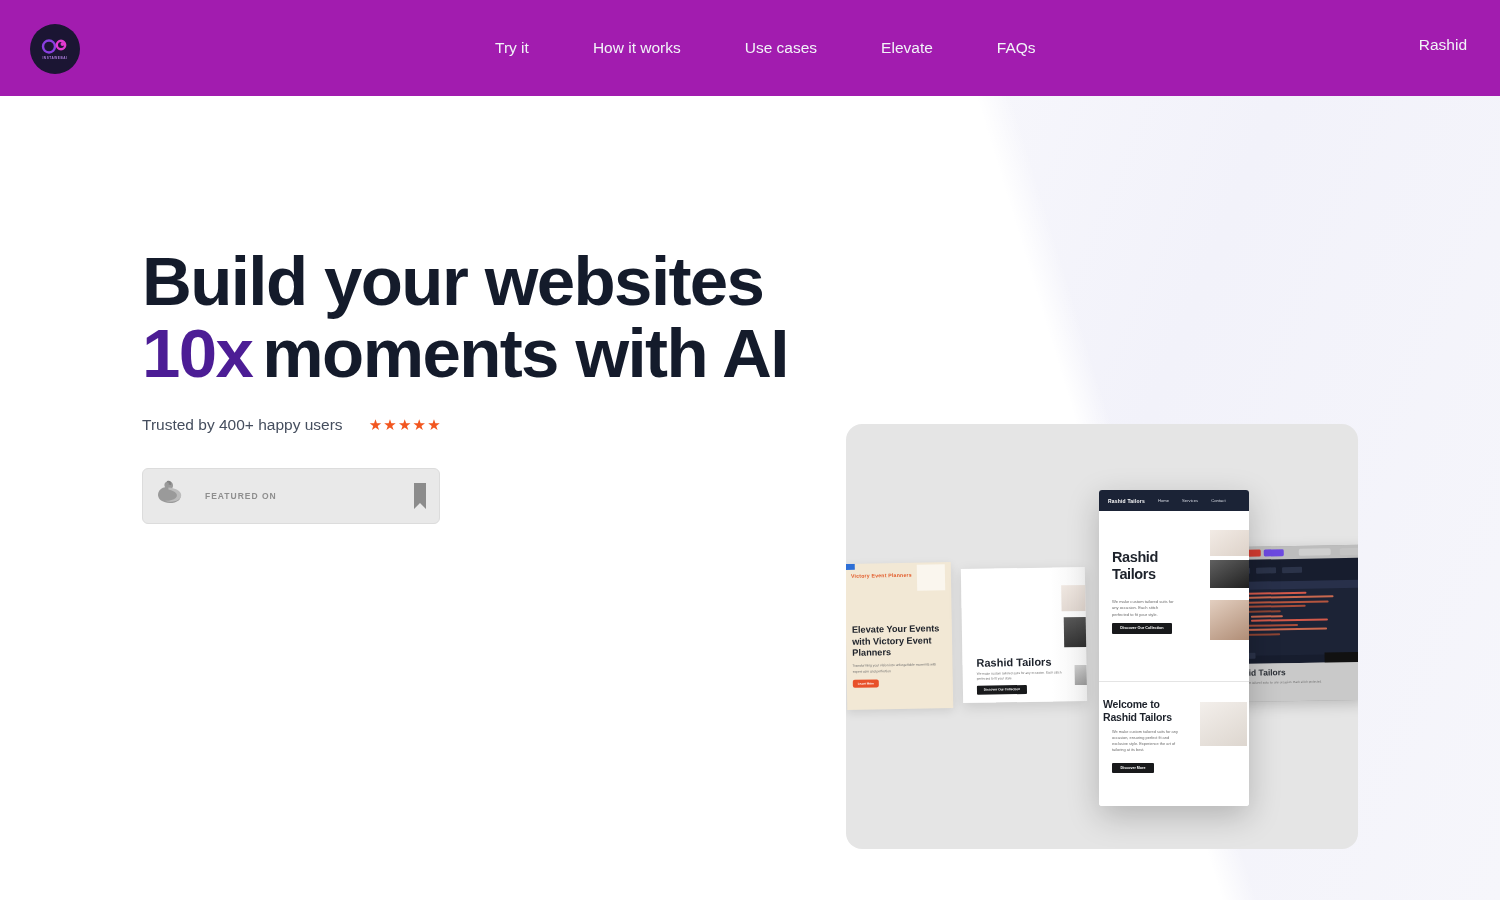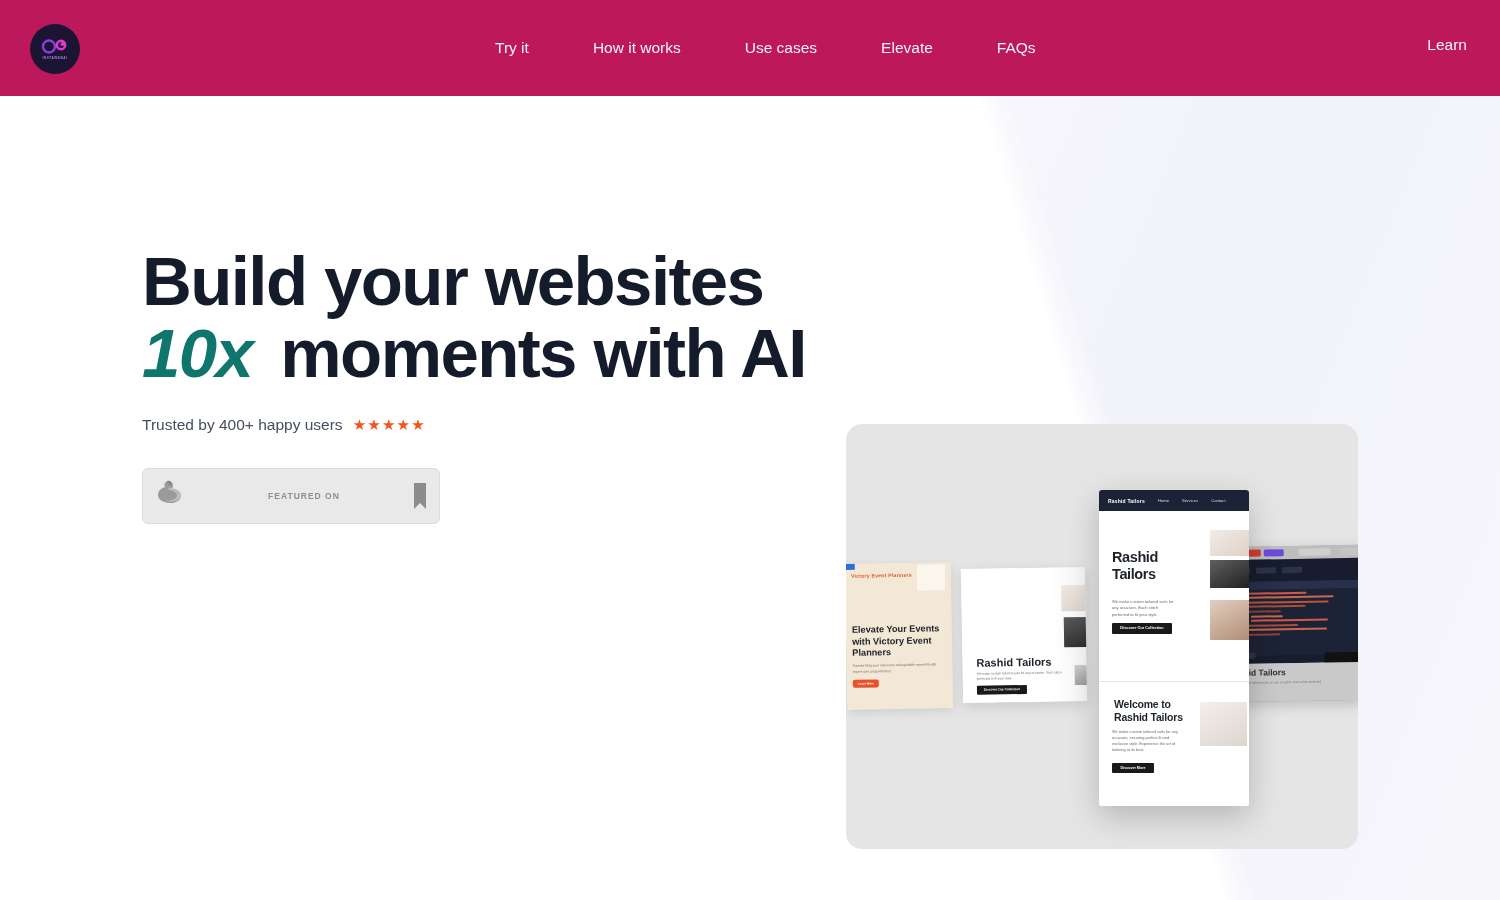--- a/index.html
+++ b/index.html
@@ -17,21 +17,21 @@
     pointer-events: none;
   }
   .bg-wash:after {
     content: ""; position: absolute; left: 0; top: 0; width: 1500px; height: 804px;
     background: linear-gradient(253deg, rgba(255,255,255,0) 0%, rgba(255,255,255,0) 28%, #ffffff 30%, #ffffff 100%);
   }
 
   
   .header {
     position: absolute; left: 0; top: 0; width: 1500px; height: 96px;
-    background: #be185d; display: flex; align-items: center; z-index: 20;
+    background: #a21caf; display: flex; align-items: center; z-index: 20;
   }
   .logo-badge {
     position: absolute; left: 30px; top: 24px; width: 50px; height: 50px;
     border-radius: 50%; background: #1b1533;
     display: flex; flex-direction: column; align-items: center; justify-content: center;
   }
   .logo-mark { width: 30px; height: 15px; display: block; }
   .logo-word {
     font-size: 3.1px; letter-spacing: .6px; color: #b07fe0; font-weight: 700;
     margin-top: 2px; white-space: nowrap; font-family: "Liberation Sans", sans-serif;
@@ -53,45 +53,45 @@
   .powered-label { font-size: 15.5px; color: #19202e; font-weight: 400; }
   .openai-logo { width: 44px; height: 44px; display: block; }
   .tw-logo { width: 36px; height: 22px; display: block; margin-left: 4px; }
 
   h1.headline {
     margin-top: 22px;
     font-size: 69px; line-height: 72px; font-weight: 800;
     letter-spacing: -1.6px; color: #141b2b;
   }
   h1.headline .accent {
-    color: #0f766e; font-style: italic; font-weight: 800; margin-right: 28px;
+    color: #4c1d95; font-weight: 800; margin-right: 10px;
   }
 
   p.subtitle {
     margin-top: 36px; width: 600px;
     font-size: 16.5px; line-height: 32px; color: #4c5565; font-weight: 400;
   }
 
   .cta {
     display: inline-block; margin-top: 42px;
     background: #5b52e8; color: #ffffff; border: none; border-radius: 10px;
     padding: 0 34px; height: 72px; line-height: 72px;
     font-size: 21px; font-weight: 700; cursor: pointer;
     font-family: "Liberation Sans", sans-serif;
   }
 
-  .trust { margin-top: 26px; display: flex; align-items: center; gap: 10px; }
+  .trust { margin-top: 26px; display: flex; align-items: center; gap: 26px; }
   .trust-text { font-size: 15.5px; color: #454e5e; }
   .stars { color: #f2561f; font-size: 15px; letter-spacing: 1.2px; }
 
   
   .featured-badge {
     margin-top: 34px; width: 298px; height: 56px;
     background: #e9e9e9; border: 1px solid #dcdcdc; border-radius: 6px;
-    display: flex; align-items: center; padding: 0 12px; gap: 10px; text-align: center;
+    display: flex; align-items: center; padding: 0 12px; gap: 10px;
   }
   .arm-icon { width: 40px; height: 36px; display: block; flex: 0 0 auto; }
   .badge-txt { flex: 1 1 auto; }
   .badge-small {
     font-size: 8.5px; font-weight: 700; letter-spacing: 1px; color: #8e8e8e;
   }
   .badge-big {
     font-size: 15.5px; font-weight: 800; letter-spacing: .4px; color: #5e5e5e;
     display: flex; align-items: center; gap: 3px; margin-top: 1px;
   }
@@ -198,21 +198,21 @@
   .p-btn {
     position: absolute; left: 13px; top: 112px; width: 60px; height: 11px; background: #18191b;
     color: #fff; font-size: 3.8px; line-height: 11px; text-align: center; font-weight: 600; border-radius: 1px;
   }
   .p-img1 { position: absolute; right: 0; top: 19px; width: 39px; height: 26px; background: linear-gradient(145deg,#f2ebe5,#ddd2c9); }
   .p-img2 { position: absolute; right: 0; top: 49px; width: 39px; height: 28px; background: linear-gradient(150deg,#606060,#202020); }
   .p-img3 { position: absolute; right: 0; top: 89px; width: 39px; height: 40px; background: linear-gradient(150deg,#e3cfc0,#b08d76); }
   .p-sep { height: 1px; background: #e4e4e4; }
   .p-w { position: relative; height: 124px; background: #fff; padding-top: 14px; }
   .p-whead {
-    position: absolute; left: 15px; top: 16px; width: 82px;
+    position: absolute; left: 4px; top: 16px; width: 82px;
     font-size: 10.5px; line-height: 13px; font-weight: 800; color: #1d222b; letter-spacing: -.2px;
   }
   .p-wbody { position: absolute; left: 13px; top: 47px; width: 68px; font-size: 3.9px; line-height: 6px; color: #6a6a6a; }
   .p-wbtn {
     position: absolute; left: 13px; top: 81px; width: 42px; height: 10px; background: #18191b;
     color: #fff; font-size: 3.6px; line-height: 10px; text-align: center; font-weight: 600; border-radius: 1px;
   }
   .p-wimg { position: absolute; right: 2px; top: 20px; width: 47px; height: 44px; background: linear-gradient(150deg,#f3efeb,#ddd6cf); }
 </style>
 </head>
@@ -234,21 +234,21 @@
     </div>
 
     <nav class="nav">
       <a href="#">Try it</a>
       <a href="#">How it works</a>
       <a href="#">Use cases</a>
       <a href="#">Elevate</a>
       <a href="#">FAQs</a>
     </nav>
 
-    <a href="#" class="login-btn">Learn</a>
+    <a href="#" class="login-btn">Rashid</a>
   </header>
 
   <section class="hero-left">
 
 
     <h1 class="headline">
       <span>Build your websites</span><br>
       <span class="accent">10x</span><span>moments with AI</span>
     </h1>
 

